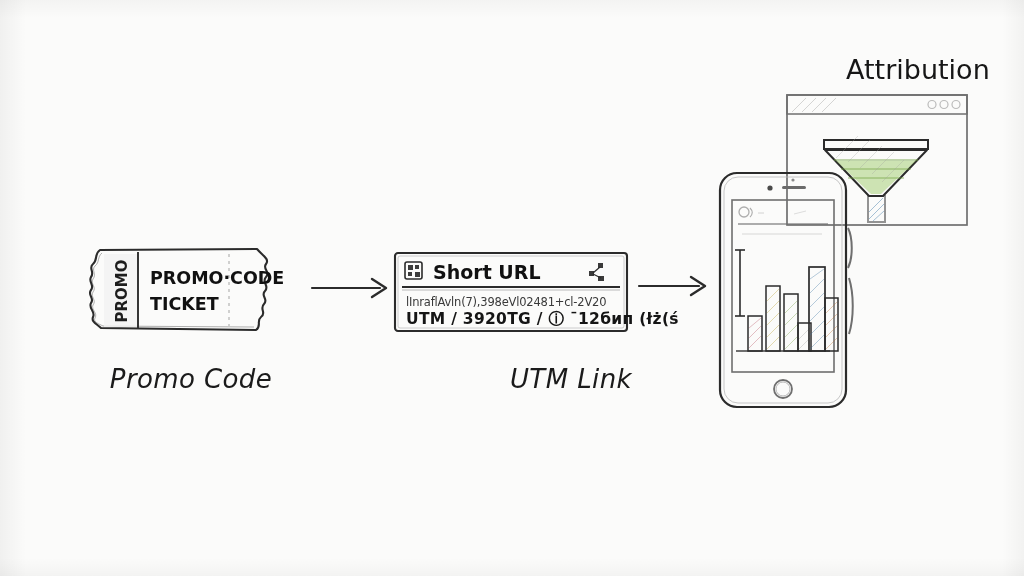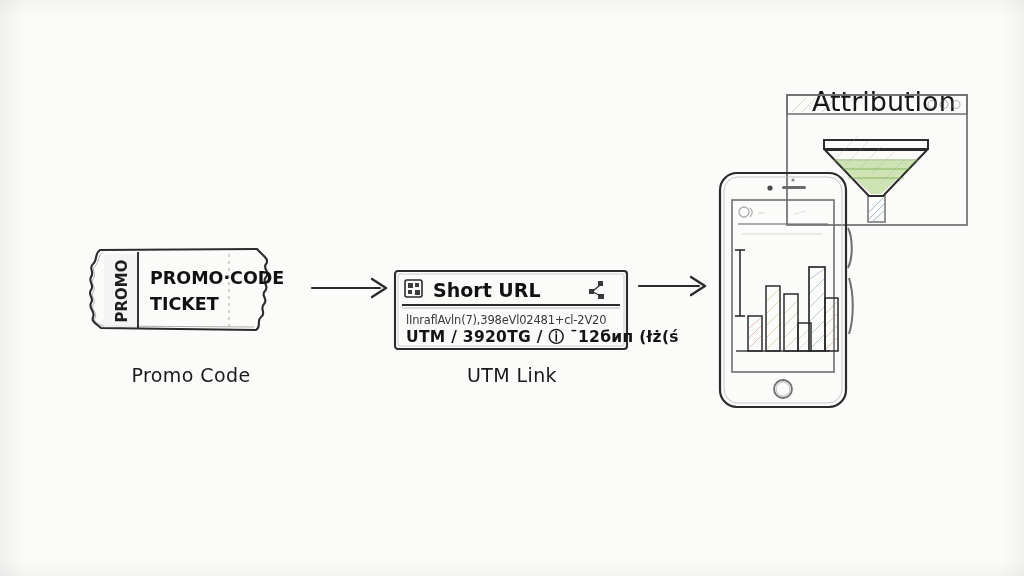--- a/index.html
+++ b/index.html
@@ -19,24 +19,25 @@
       linear-gradient(to bottom,rgba(0,0,0,.030) 0px, rgba(0,0,0,0) 18px),
       linear-gradient(to top,   rgba(0,0,0,.030) 0px, rgba(0,0,0,0) 18px),
       #fbfbfa;
   }
   .stage{position:absolute;inset:0;}
   .node{position:absolute;}
   .caption{
     position:absolute;
     font-family:"DejaVu Sans", sans-serif;
     color:#1b1b1b;
-    font-size:19px;
+    font-size:26px;
     letter-spacing:.4px;
     white-space:nowrap;
     text-align:center;
+    font-style:italic;
   }
   .title{
     position:absolute;
     font-family:"DejaVu Sans", sans-serif;
     color:#161616;
     font-size:27px;
     white-space:nowrap;
   }
   svg{display:block;overflow:visible;}
   .ink{stroke:#2b2b2b;fill:none;}
@@ -85,21 +86,21 @@
 
   <div class="caption" style="left:86px;top:364px;width:210px;">Promo Code</div>
 
   <div class="node" style="left:310px;top:276px;">
     <svg width="86" height="24" viewBox="0 0 86 24">
       <line class="ink" stroke-width="2.2" stroke-linecap="round" x1="2" y1="12" x2="70" y2="12"></line>
       <polyline class="ink" stroke-width="2.4" stroke-linecap="round" stroke-linejoin="round" points="62,3 76,12 62,21" fill="none"></polyline>
     </svg>
   </div>
 
-  <div class="node" style="left:392px;top:268px;">
+  <div class="node" style="left:392px;top:250px;">
     <svg width="240" height="86" viewBox="0 0 240 86">
       <rect x="3" y="3" width="232" height="78" rx="3" fill="#fefefe" class="ink" stroke-width="2.1"></rect>
       <rect x="6" y="6" width="226" height="72" rx="2" class="ink-faint" stroke-width="1" fill="none" opacity=".7"></rect>
 
       <line class="ink" stroke-width="1.8" x1="10" y1="37" x2="228" y2="37"></line>
       <line class="ink-faint" stroke-width="1" x1="10" y1="40" x2="228" y2="40"></line>
 
       <g>
         <rect x="13" y="12" width="17" height="17" rx="2" class="ink" stroke-width="1.6" fill="#efefef"></rect>
         <rect x="16" y="15" width="5" height="5" fill="#3c3c3c"></rect>
@@ -117,30 +118,30 @@
         <line class="ink" stroke-width="1.2" x1="201" y1="23" x2="208" y2="17"></line>
         <line class="ink" stroke-width="1.2" x1="201" y1="24" x2="209" y2="28"></line>
       </g>
 
       <text class="garble" x="14" y="56" font-size="11.5" letter-spacing="-.2">lInraflAvln(7),398eVl02481+cl-2V20</text>
 
       <text x="14" y="74" font-family="'DejaVu Sans', sans-serif" font-size="15.5" font-weight="700" fill="#151515" letter-spacing=".3">UTM / 3920TG / ⓘ ¯12бип (łż(ś</text>
     </svg>
   </div>
 
-  <div class="caption" style="left:392px;top:364px;width:240px;">UTM Link</div>
+  <div class="caption" style="left:392px;top:364px;width:240px;text-align:right;">UTM Link</div>
 
   <div class="node" style="left:637px;top:274px;">
     <svg width="80" height="24" viewBox="0 0 80 24">
       <line class="ink" stroke-width="2.2" stroke-linecap="round" x1="2" y1="12" x2="62" y2="12"></line>
       <polyline class="ink" stroke-width="2.4" stroke-linecap="round" stroke-linejoin="round" points="54,3 68,12 54,21" fill="none"></polyline>
     </svg>
   </div>
 
-  <div class="title" style="left:812px;top:54px;margin-top:32px;">Attribution</div>
+  <div class="title" style="left:846px;top:54px;">Attribution</div>
 
   <div class="node" style="left:784px;top:92px;">
     <svg width="186" height="136" viewBox="0 0 186 136">
       <rect x="3" y="3" width="180" height="130" fill="#fefefe" class="ink-soft" stroke-width="1.7"></rect>
 
       <rect x="3" y="3" width="180" height="19" fill="#f4f4f4" class="ink-soft" stroke-width="1.5"></rect>
       <g opacity=".35">
         <line class="ink-soft" stroke-width=".8" x1="8" y1="20" x2="22" y2="6"></line>
         <line class="ink-soft" stroke-width=".8" x1="18" y1="20" x2="32" y2="6"></line>
         <line class="ink-soft" stroke-width=".8" x1="28" y1="20" x2="42" y2="6"></line>

